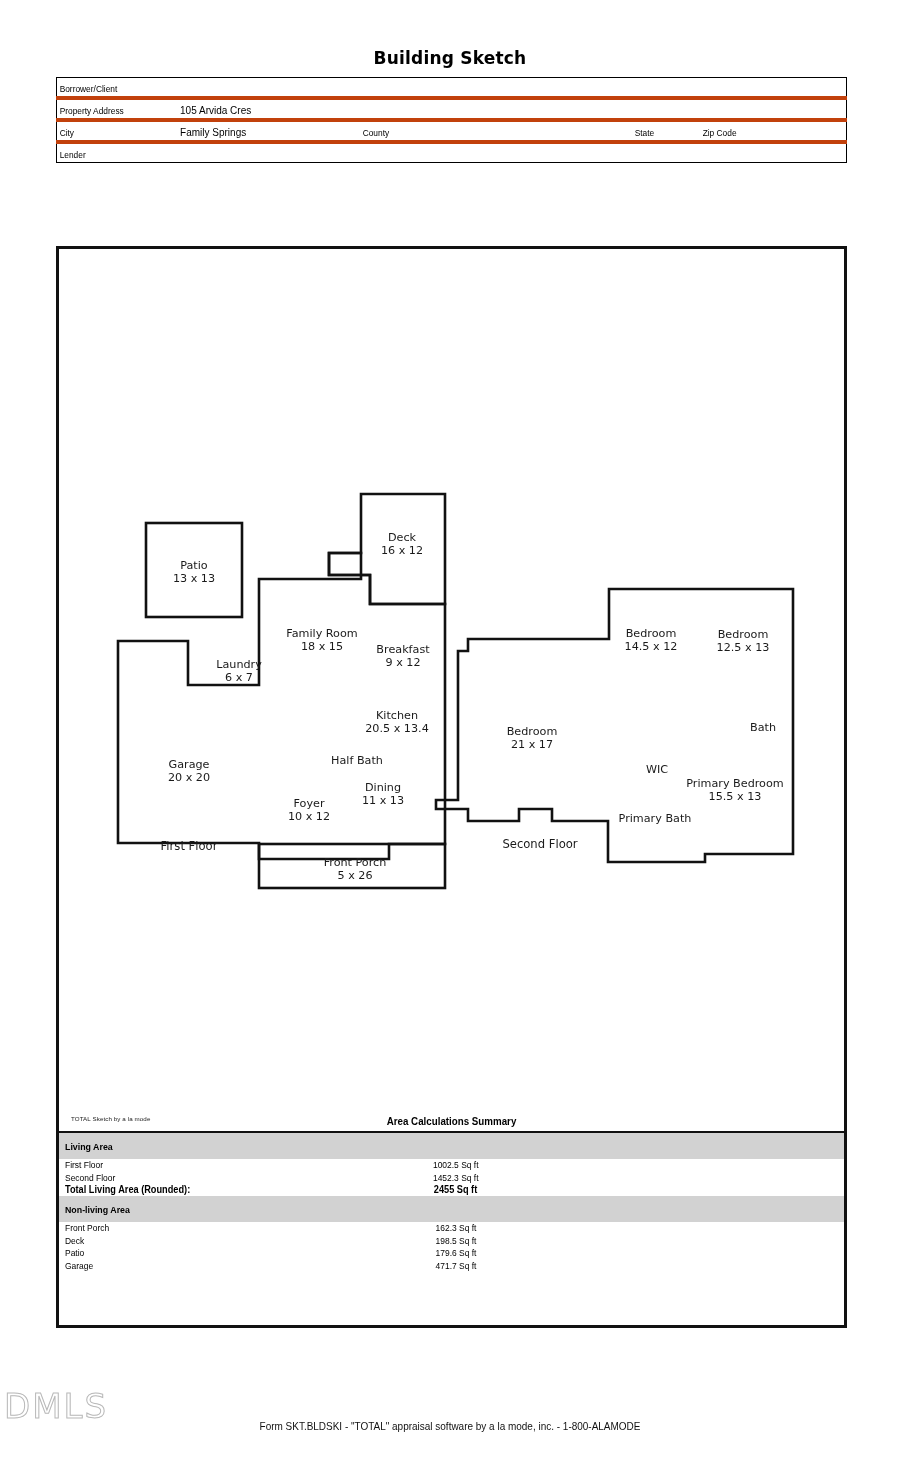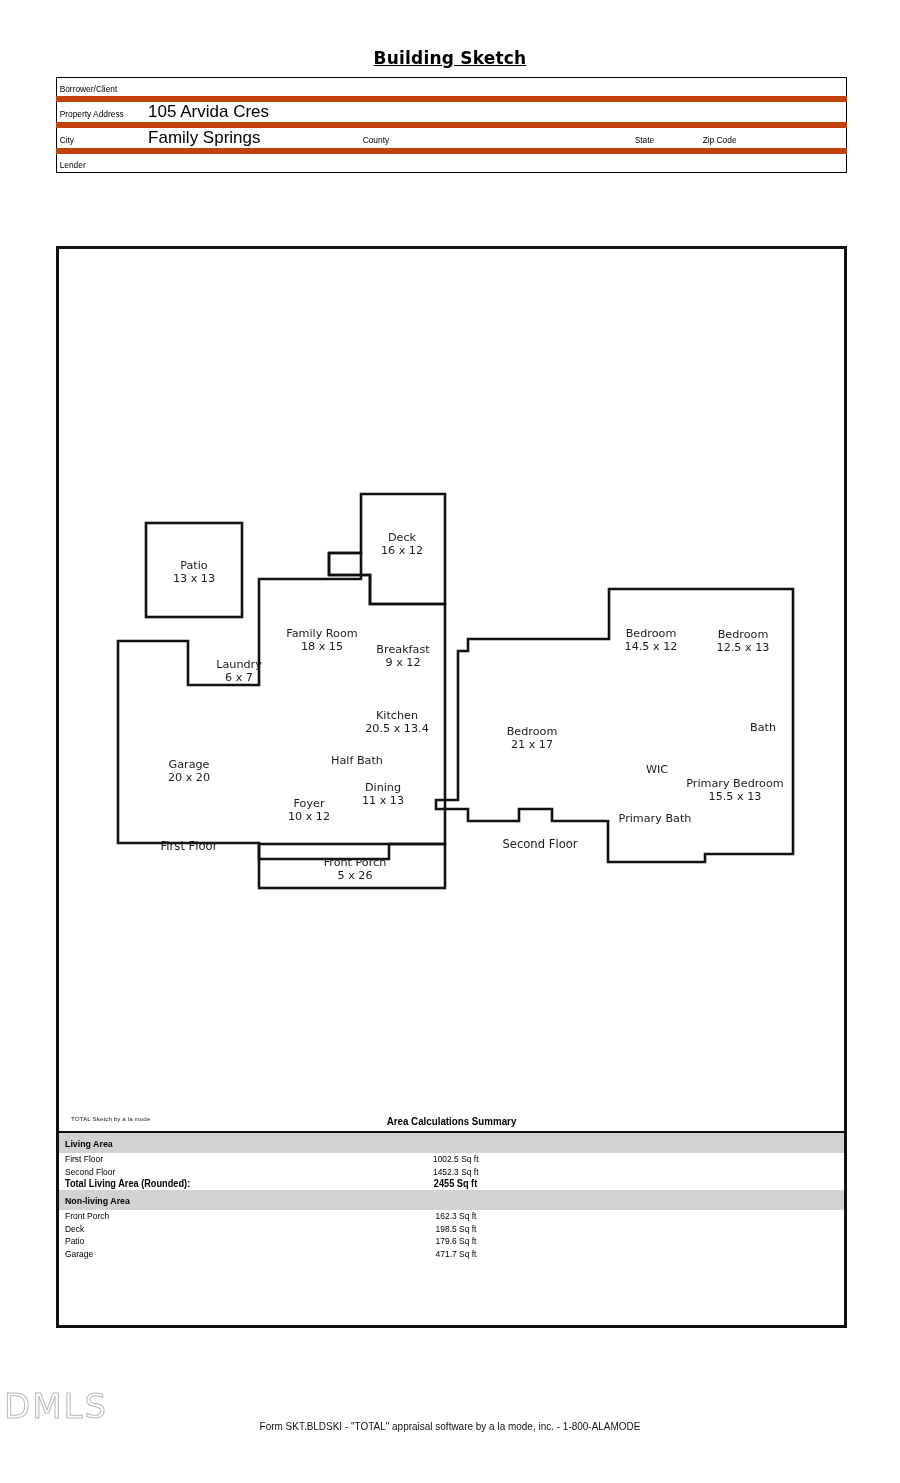--- a/index.html
+++ b/index.html
@@ -17,58 +17,58 @@
 
   
   .doc-title {
     position: absolute;
     left: 0; top: 48px; width: 900px;
     text-align: center;
     font-size: 17px;
     font-weight: bold;
     letter-spacing: 0.2px;
     font-family: "DejaVu Sans", sans-serif;
-    text-decoration: underline;
   }
 
   
   .hdr-table {
     position: absolute;
     left: 56px; top: 77px;
     width: 791px;
     border: 1.6px solid #000;
     border-collapse: collapse;
     background: #fff;
     padding-left: 8px;
   }
   .hdr-table tr { height: 17px; }
   .hdr-table td {
-    border-top: 6px solid #c2410c;
+    border-top: 4px solid #c2410c;
     border-bottom: 1px solid #000;
     padding: 0;
     vertical-align: middle;
     height: 17px;
   }
   .hdr-table tr:first-child td { border-top: none; }
   .hdr-table tr:last-child td { border-bottom: none; }
   .lbl {
     font-size: 9.5px;
     font-family: "Liberation Sans", sans-serif;
     transform: scaleX(0.88);
     transform-origin: left center;
     display: inline-block;
     padding-left: 3px;
     white-space: nowrap;
   }
   .val {
-    font-size: 17px;
+    font-size: 10px;
     font-family: "Liberation Sans", sans-serif;
     padding-left: 4px;
     white-space: nowrap;
     display: inline-block;
+    margin-left: 32px;
   }
   .c-lbl  { width: 88px; }
   .c-cty  { width: 76px; }
   .c-cty2 { width: 220px; }
   .c-cnt  { width: 120px; }
   .c-cnt2 { width: 160px; }
   .c-st   { width: 70px; }
   .c-zip  { width: 150px; }
 
   
@@ -147,21 +147,21 @@
     vertical-align: middle;
     white-space: nowrap;
   }
   .acs-table td.name { padding-left: 6px; width: 340px; }
   .acs-table td.value { width: 110px; text-align: center; }
   .acs-table td.spacer { }
   .acs-table tr.section td {
     background: #d2d2d2;
     font-weight: bold;
     font-size: 9.6px;
-    height: 20px;
+    height: 26px;
   }
   .acs-table tr.total td { font-weight: bold; font-size: 10px; }
   .nm-squish {
     display: inline-block;
     transform: scaleX(0.92);
     transform-origin: left center;
   }
   .vl-squish {
     display: inline-block;
     transform: scaleX(0.92);

